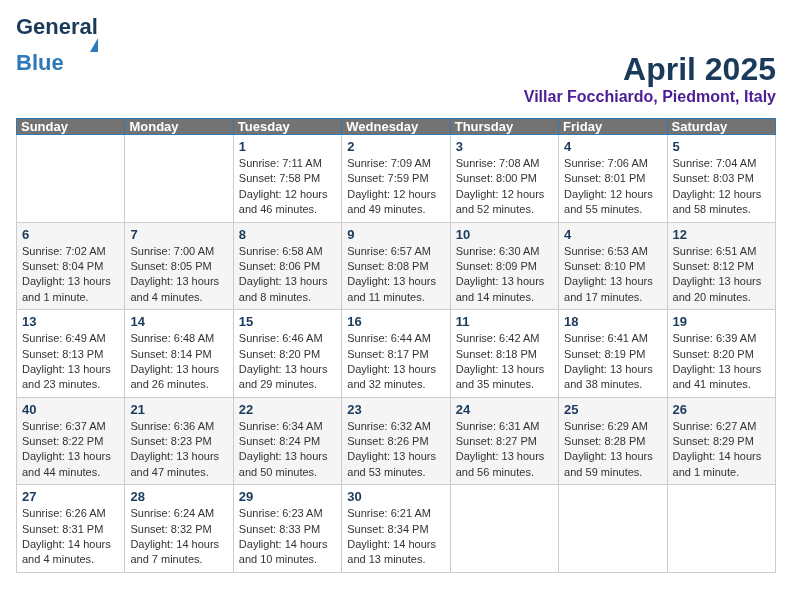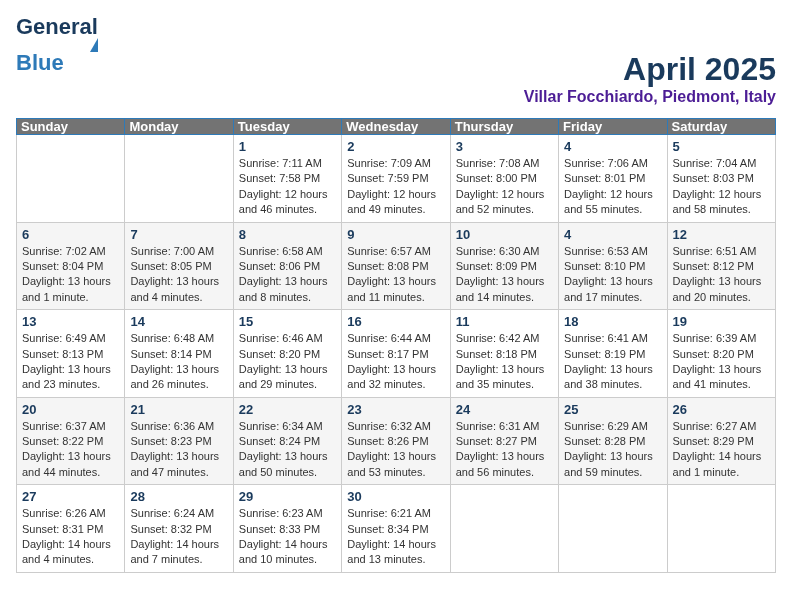--- a/index.html
+++ b/index.html
@@ -241,21 +241,21 @@
         </td>
         <td>
           <span class="day-num">19</span>
           <div class="day-detail" style="white-space: pre-line;">Sunrise: 6:39 AM
 Sunset: 8:20 PM
 Daylight: 13 hours and 41 minutes.</div>
         </td>
       </tr>
       <tr>
         <td>
-          <span class="day-num">20</span>
+          <span class="day-num">40</span>
           <div class="day-detail" style="white-space: pre-line;">Sunrise: 6:37 AM
 Sunset: 8:22 PM
 Daylight: 13 hours and 44 minutes.</div>
         </td>
         <td>
           <span class="day-num">21</span>
           <div class="day-detail" style="white-space: pre-line;">Sunrise: 6:36 AM
 Sunset: 8:23 PM
 Daylight: 13 hours and 47 minutes.</div>
         </td>

